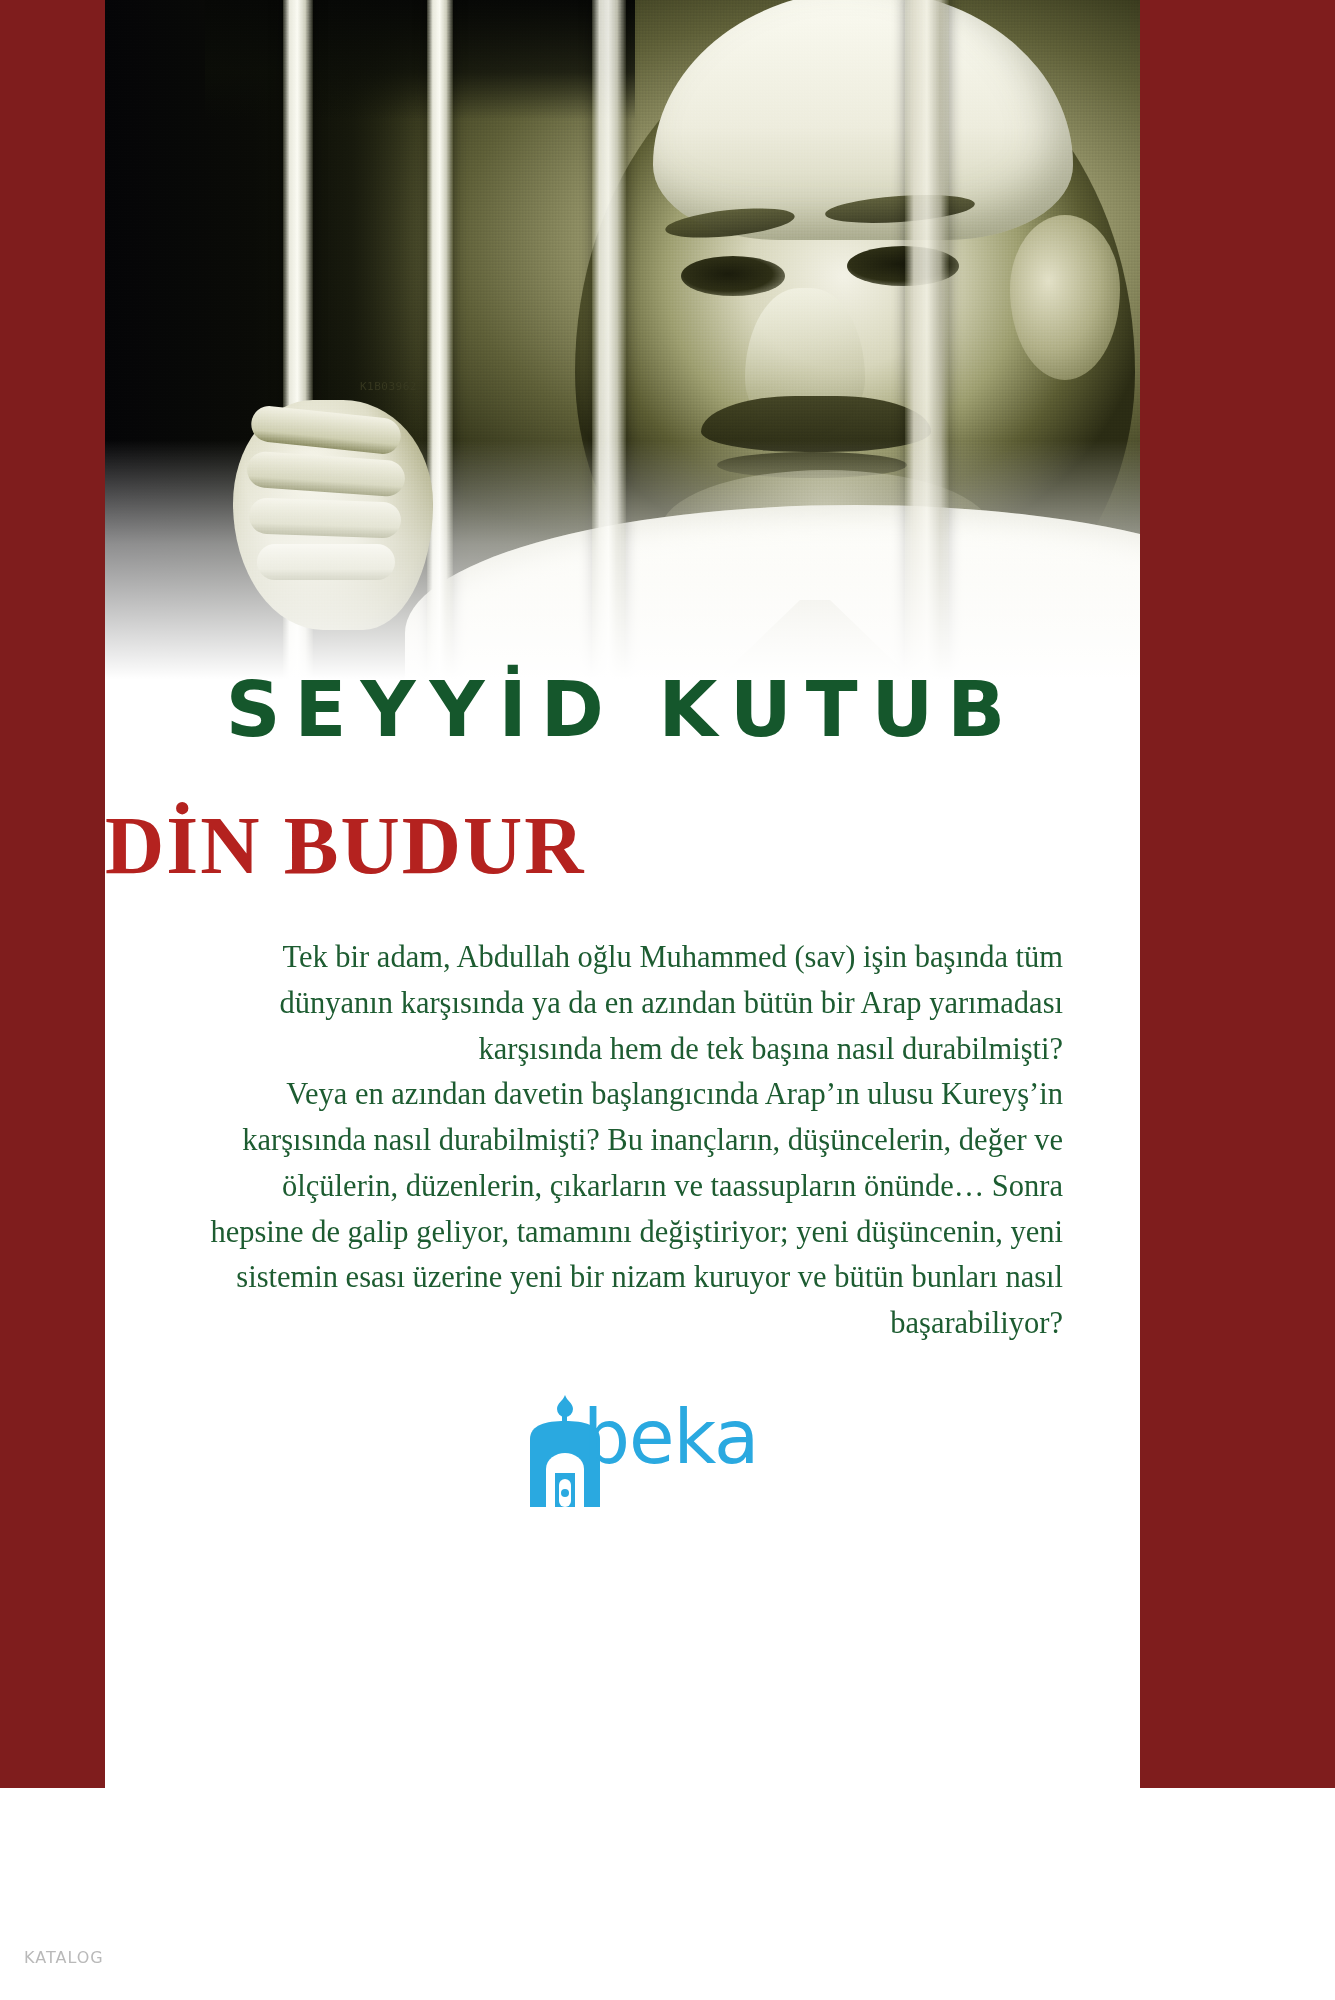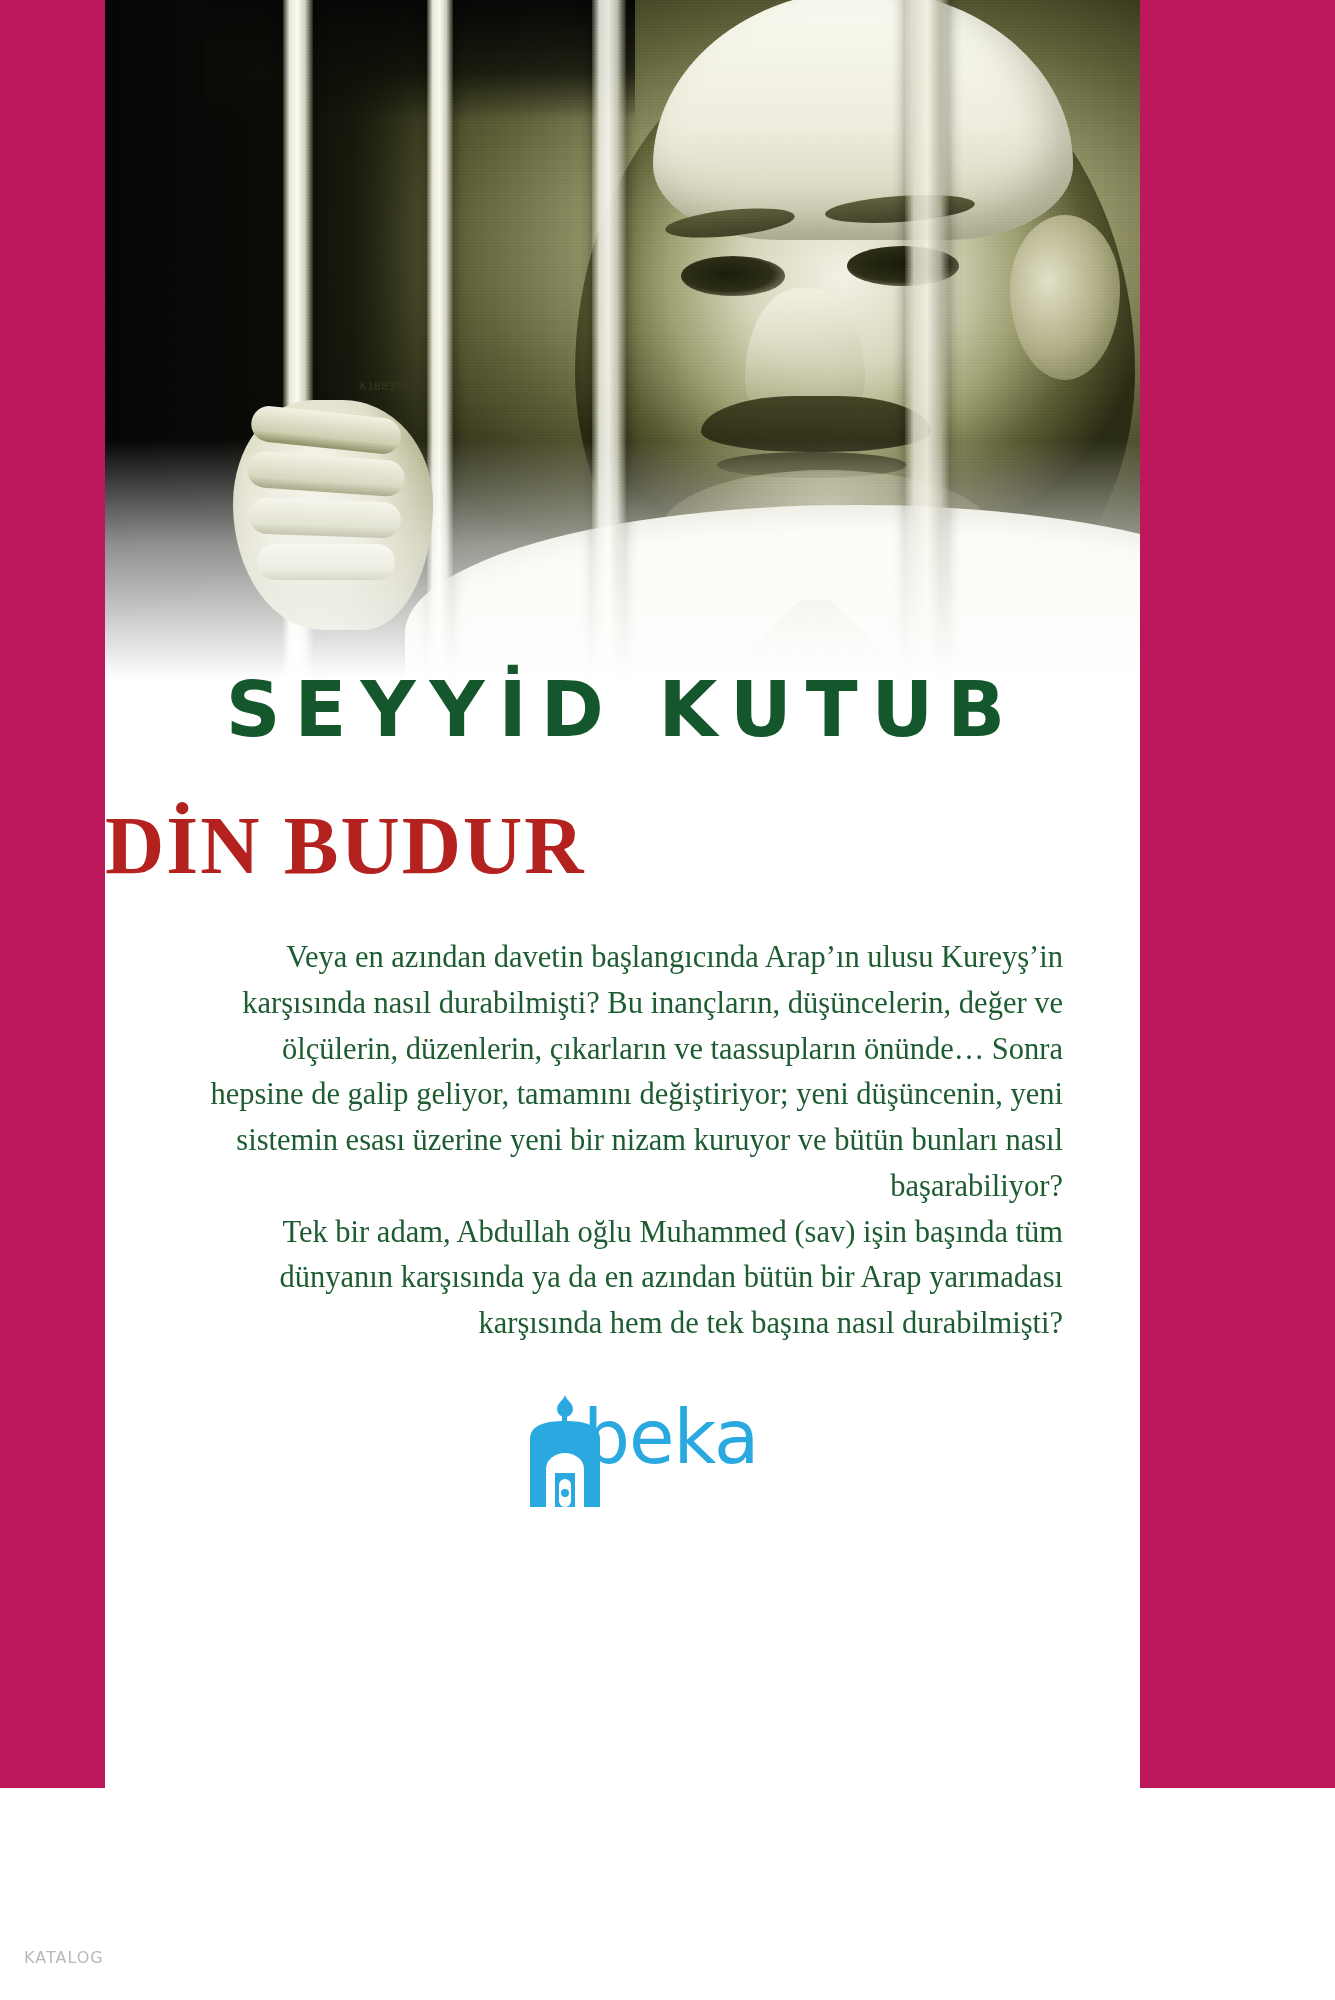--- a/index.html
+++ b/index.html
@@ -14,21 +14,21 @@
     font-family: "Liberation Serif", serif;
     overflow: hidden;
   }
 
   
   .page {
     position: absolute;
     left: 0; top: 0;
     width: 1335px;
     height: 1788px;
-    background: #be185d;
+    background: #7f1d1d;
   }
 
   
   .cover {
     position: absolute;
     left: 105px;
     top: 0px;
     width: 1035px;
     height: 1935px;
     background: #ffffff;
@@ -332,22 +332,22 @@
       <div class="fade"></div>
 
       <div class="watermark-photo">K1B03962</div>
     </div>
 
     <div class="author">SEYYİD KUTUB</div>
 
     <div class="title">DİN BUDUR</div>
 
     <div class="blurb">
+      <p>Tek bir adam, Abdullah oğlu Muhammed (sav) işin başında tüm dünyanın karşısında ya da en azından bütün bir Arap yarımadası karşısında hem de tek başına nasıl durabilmişti?</p>
       <p>Veya en azından davetin başlangıcında Arap’ın ulusu Kureyş’in karşısında nasıl durabilmişti? Bu inançların, düşüncelerin, değer ve ölçülerin, düzenlerin, çıkarların ve taassupların önünde… Sonra hepsine de galip geliyor, tamamını değiştiriyor; yeni düşüncenin, yeni sistemin esası üzerine yeni bir nizam kuruyor ve bütün bunları nasıl başarabiliyor?</p>
-      <p>Tek bir adam, Abdullah oğlu Muhammed (sav) işin başında tüm dünyanın karşısında ya da en azından bütün bir Arap yarımadası karşısında hem de tek başına nasıl durabilmişti?</p>
     </div>
 
     <div class="logo">
       <svg width="130" height="112" viewBox="0 0 130 112" xmlns="http://www.w3.org/2000/svg">
         <g fill="#2aa9e0">
           <path d="M65 0 c2 6 8 8 8 14 a8 8 0 0 1 -16 0 c0 -6 6 -8 8 -14 z"></path>
           <rect x="62" y="16" width="5" height="12"></rect>
           <path d="M30 112 L30 44 C30 30 46 26 65 26 C84 26 100 30 100 44 L100 112 Z"></path>
         </g>
         <g fill="#ffffff">

